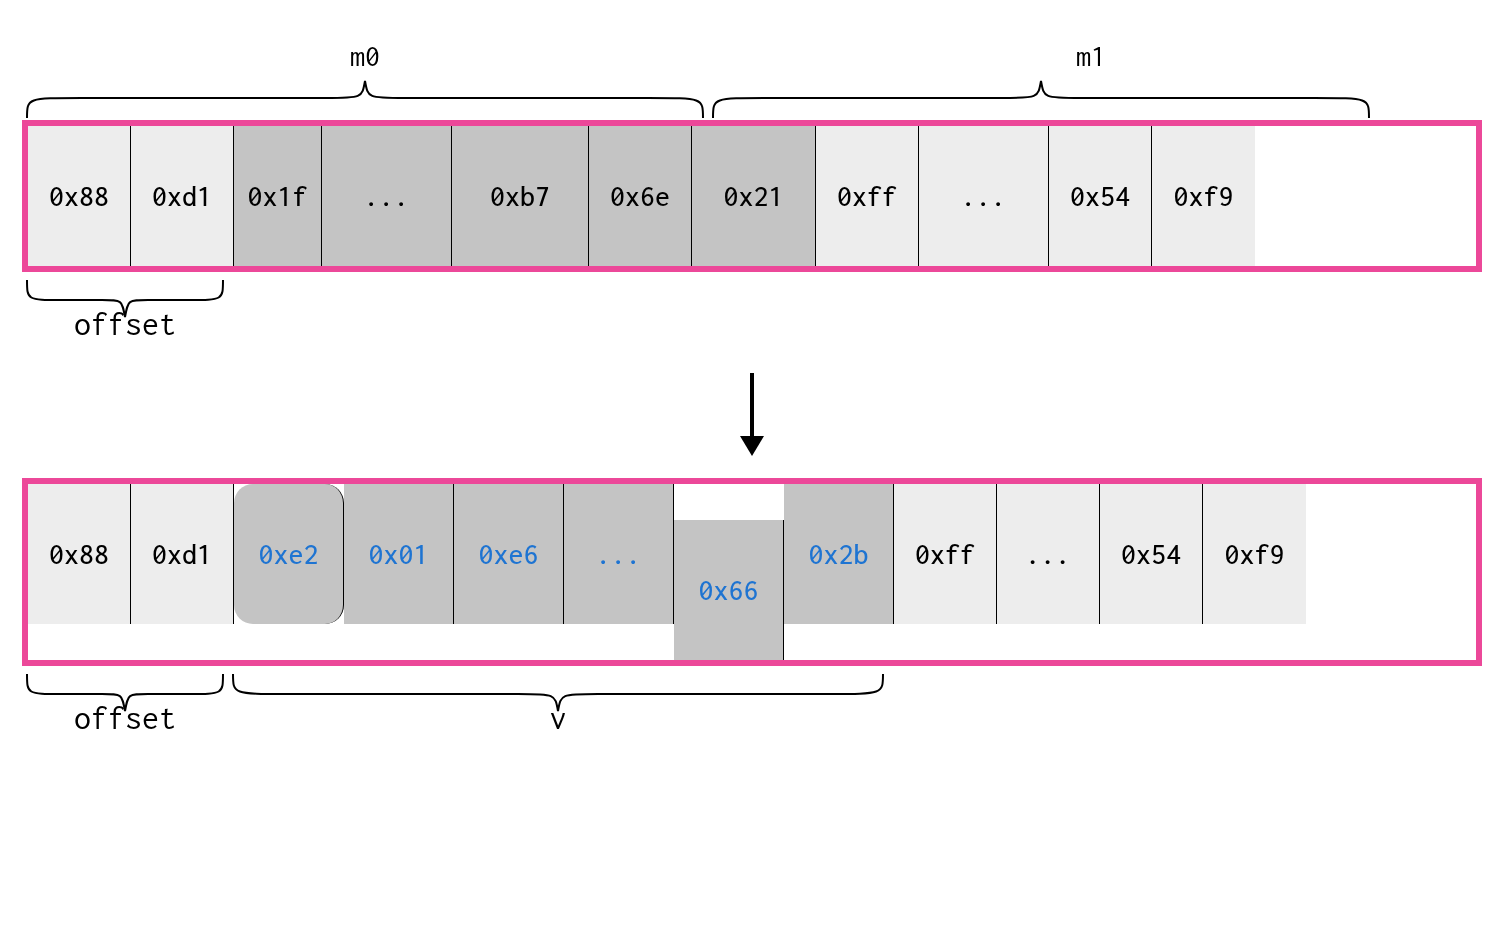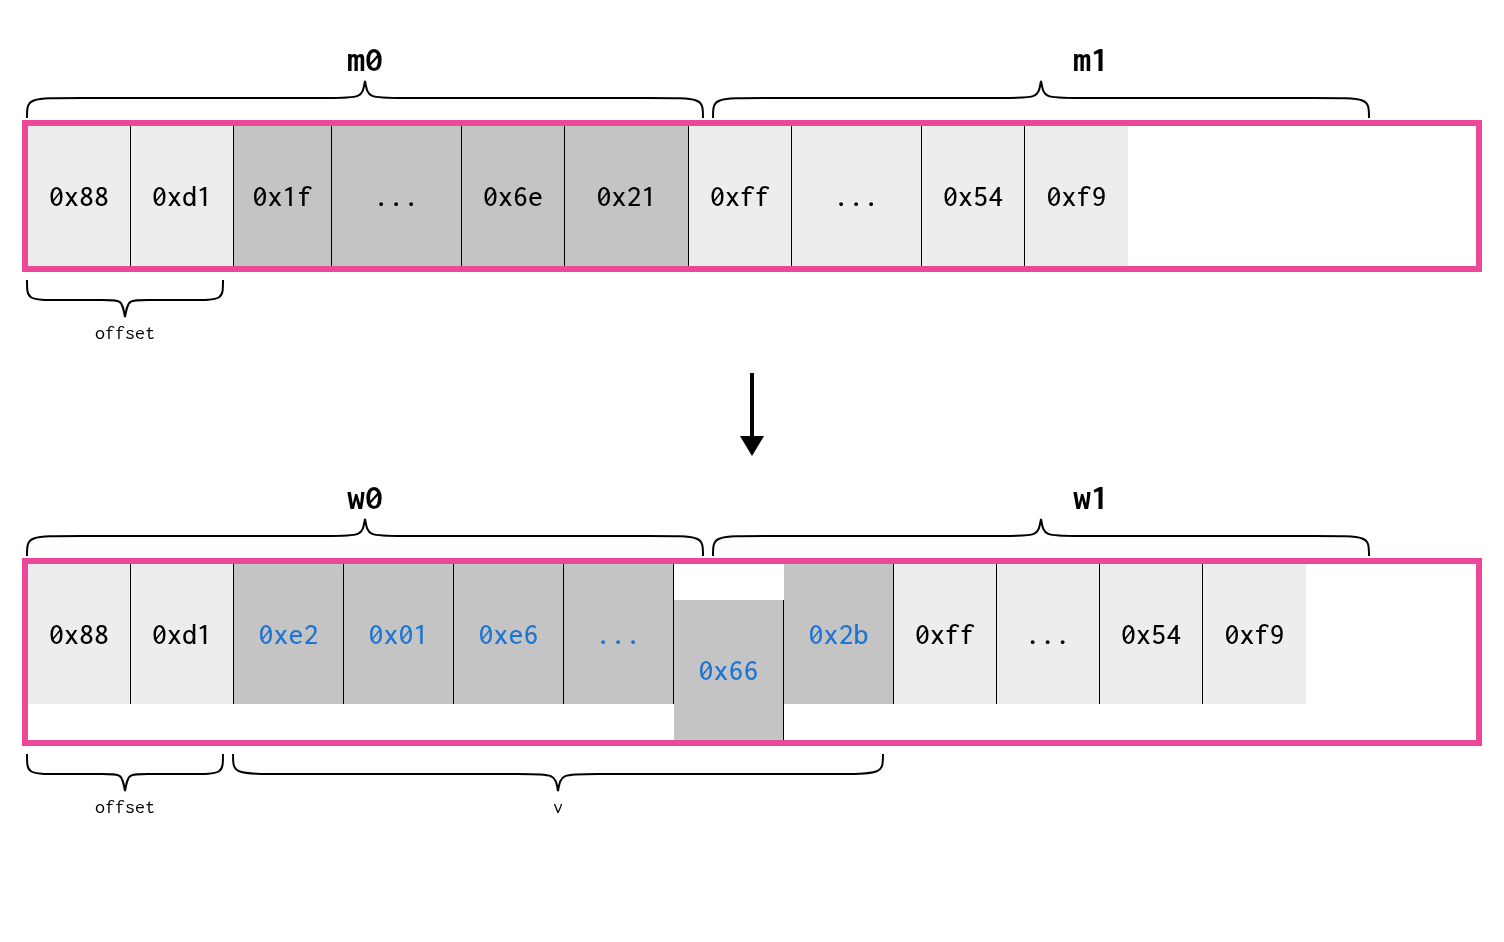--- a/index.html
+++ b/index.html
@@ -20,24 +20,23 @@
     position: relative;
     margin-bottom: 10px;
   }
   .brace-top-row {
     position: relative;
     height: 80px;
   }
   .brace-label-top {
     position: absolute;
     top: 0;
-    font-size: 36px;
+    font-size: 30px;
     text-align: center;
     transform: translateX(-50%);
-    font-weight: bold;
   }
   .brace-svg-top {
     position: absolute;
     top: 38px;
     height: 42px;
   }
   .cells {
     display: flex;
     border: 6px solid #ec4899;
   }
@@ -59,22 +58,22 @@
     height: 80px;
     margin-top: 6px;
   }
   .brace-svg-bottom {
     position: absolute;
     top: 0;
     height: 42px;
   }
   .brace-label-bottom {
     position: absolute;
-    top: 44px;
-    font-size: 20px;
+    top: 28px;
+    font-size: 34px;
     text-align: center;
     transform: translateX(-50%);
   }
   .arrow-wrap {
     display: flex;
     justify-content: center;
     margin: 10px 0 20px 0;
   }
   .arrow-svg { width: 40px; height: 90px; }
 </style>
@@ -95,22 +94,23 @@
       <span class="brace-label-top" style="left:1069px;text-align:center;">m1</span>
 
       <svg class="brace-svg-top" style="left:686px; width:666px;" viewBox="0 0 666 42" preserveAspectRatio="none">
         <path d="M 5 40 C 5 20, 5 20, 60 20 L 293 20 C 330 20, 330 20, 333 3 C 336 20, 336 20, 373 20 L 606 20 C 661 20, 661 20, 661 40" fill="none" stroke="#000" stroke-width="2"></path>
       </svg>
     </div>
 
     <div class="cells" id="top-cells">
         <div class="cell light" style="width: 103px;">0x88</div>
         <div class="cell light" style="width: 103px;">0xd1</div>
-        <div class="cell dark" style="width: 98px;">0x1f</div>
+        <div class="cell dark" style="width: 88px;">0x1f</div>
         <div class="cell dark" style="width: 130px;">...</div>
+        <div class="cell dark" style="width: 137px;">0xb7</div>
         <div class="cell dark" style="width: 103px;">0x6e</div>
         <div class="cell dark" style="width: 124px;">0x21</div>
         <div class="cell light" style="width: 103px;">0xff</div>
         <div class="cell light" style="width: 130px;">...</div>
         <div class="cell light" style="width: 103px;">0x54</div>
         <div class="cell light" style="width: 103px;">0xf9</div>
       </div>
 
     <div class="brace-bottom-row">
 
@@ -122,37 +122,25 @@
   </div>
 
   <div class="arrow-wrap">
     <svg class="arrow-svg" viewBox="0 0 40 90">
       <line x1="20" y1="5" x2="20" y2="75" stroke="#000" stroke-width="4"></line>
       <polygon points="20,88 8,68 32,68" fill="#000"></polygon>
     </svg>
   </div>
 
   <div class="row-wrap">
-    <div class="brace-top-row">
-
-      <span class="brace-label-top" style="left:343px;">w0</span>
-      <svg class="brace-svg-top" style="left:0; width:686px;" viewBox="0 0 686 42" preserveAspectRatio="none">
-        <path d="M 5 40 C 5 20, 5 20, 60 20 L 303 20 C 340 20, 340 20, 343 3 C 346 20, 346 20, 383 20 L 626 20 C 681 20, 681 20, 681 40" fill="none" stroke="#000" stroke-width="2"></path>
-      </svg>
-
-      <span class="brace-label-top" style="left:1069px;">w1</span>
-      <svg class="brace-svg-top" style="left:686px; width:666px;" viewBox="0 0 666 42" preserveAspectRatio="none">
-        <path d="M 5 40 C 5 20, 5 20, 60 20 L 293 20 C 330 20, 330 20, 333 3 C 336 20, 336 20, 373 20 L 606 20 C 661 20, 661 20, 661 40" fill="none" stroke="#000" stroke-width="2"></path>
-      </svg>
-    </div>
 
     <div class="cells" id="bottom-cells">
         <div class="cell light" style="width: 103px;">0x88</div>
         <div class="cell light" style="width: 103px;">0xd1</div>
-        <div class="cell dark blue" style="width: 110px;">0xe2</div>
+        <div class="cell dark blue" style="width: 110px; border-radius: 19px;">0xe2</div>
         <div class="cell dark blue" style="width: 110px;">0x01</div>
         <div class="cell dark blue" style="width: 110px;">0xe6</div>
         <div class="cell dark blue" style="width: 110px;">...</div>
         <div class="cell dark blue" style="width: 110px; margin-top: 36px;">0x66</div>
         <div class="cell dark blue" style="width: 110px;">0x2b</div>
         <div class="cell light" style="width: 103px;">0xff</div>
         <div class="cell light" style="width: 103px;">...</div>
         <div class="cell light" style="width: 103px;">0x54</div>
         <div class="cell light" style="width: 103px;">0xf9</div>
       </div>

